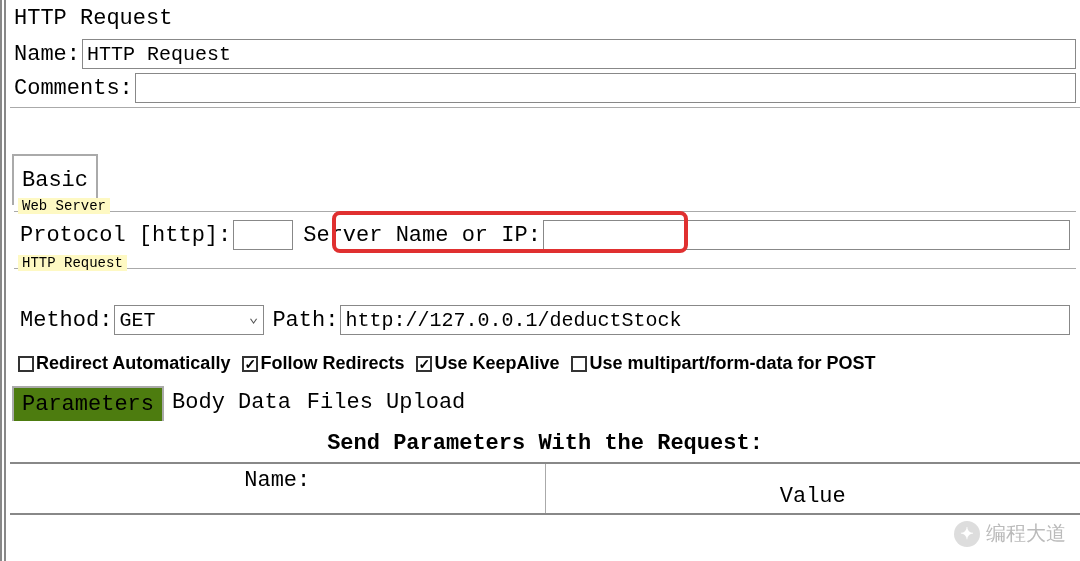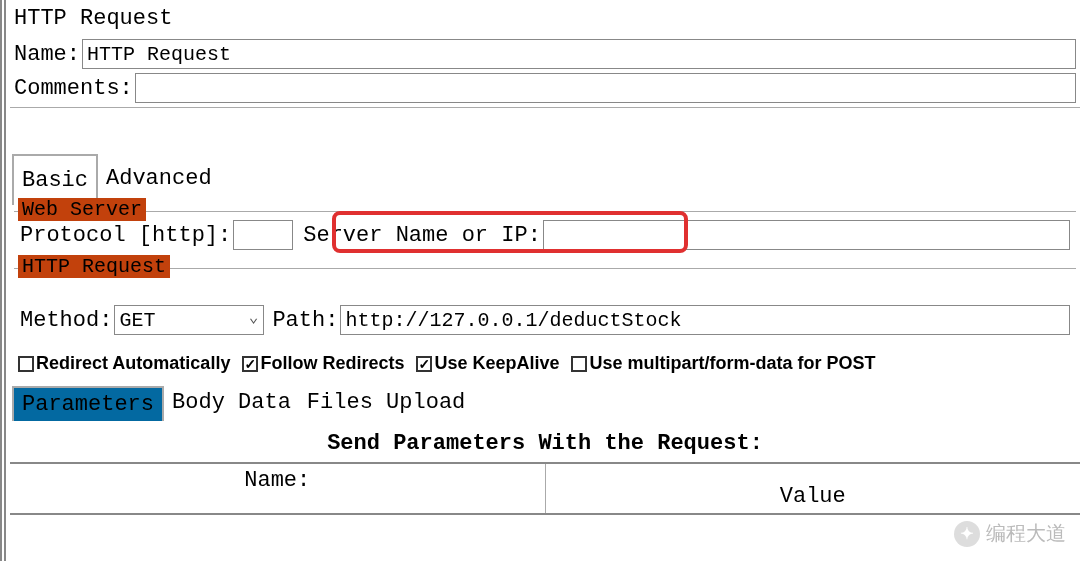--- a/index.html
+++ b/index.html
@@ -81,23 +81,23 @@
     .fieldset {
       position: relative;
       border-top: 1px solid #aaa;
       margin: 6px 4px 2px 4px;
       padding: 8px 6px 4px 6px;
     }
     .fieldset-label {
       position: absolute;
       top: -14px;
       left: 4px;
-      background: #c2410c;
+      background: #fef9c3;
       padding: 0 4px;
-      font-size: 20px;
+      font-size: 14px;
     }
     .inner-row {
       display: flex;
       align-items: center;
       font-size: 22px;
       gap: 2px;
     }
     .protocol-input {
       width: 60px;
     }
@@ -173,21 +173,21 @@
       padding-left: 2px;
     }
     .params-tab {
       padding: 4px 8px;
       cursor: pointer;
     }
     .params-tab.active {
       border-top: 2px solid #aaa;
       border-left: 2px solid #aaa;
       border-right: 2px solid #aaa;
-      background: #0369a1;
+      background: #4d7c0f;
     }
     .params-caption {
       text-align: center;
       font-size: 22px;
       padding: 10px 0 6px 0;
       font-weight: bold;
     }
     .table-header {
       display: flex;
       border-top: 2px solid #888;
@@ -243,21 +243,20 @@
 
     <div class="row">
       <label>Comments:</label>
       <input type="text" class="comments-input" value="" style="">
     </div>
 
     <div class="divider"></div>
 
     <div class="tabs">
       <div class="tab active">Basic</div>
-      <div class="tab">Advanced</div>
     </div>
 
     <div class="fieldset">
       <div class="fieldset-label">Web Server</div>
       <div class="inner-row">
         <label>Protocol [http]:</label>
         <input type="text" class="protocol-input" value="" style="">
         <label style="margin-left:8px;">Server Name or IP:</label>
         <input type="text" class="server-input" value="" style="">
       </div>

